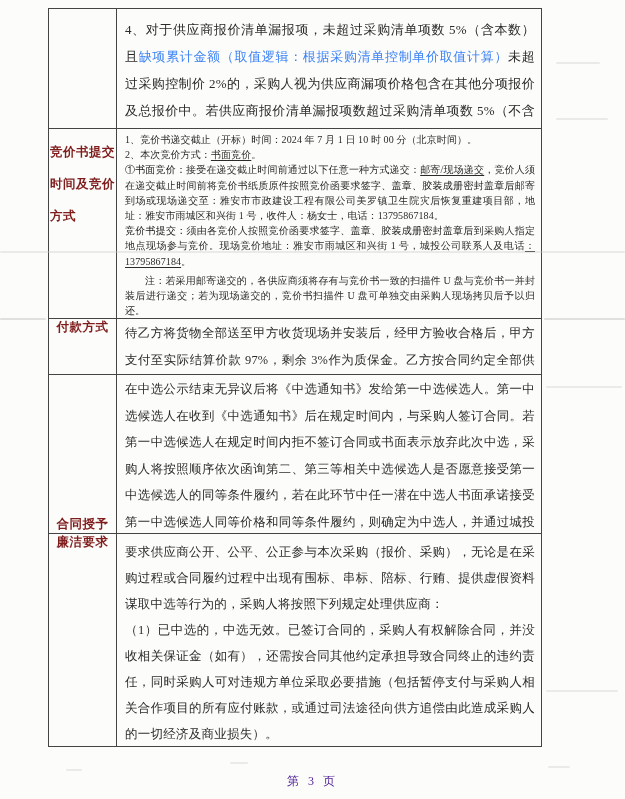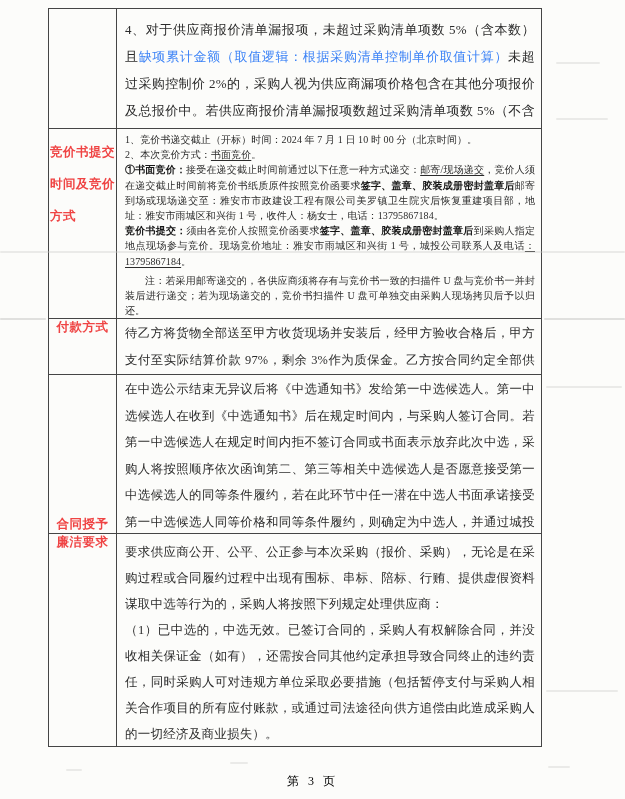--- a/index.html
+++ b/index.html
@@ -19,31 +19,31 @@
     overflow:hidden;
     background:transparent;
   }
   .row{display:flex;box-sizing:border-box;flex:0 0 auto;}
   .row + .row{border-top:1.5px solid #454545;}
   .cell{box-sizing:border-box;}
   .label{
     flex:0 0 68px;width:68px;
     border-right:1.5px solid #454545;
     display:flex;justify-content:center;
-    font-weight:bold;font-size:12.5px;letter-spacing:0.5px;color:#ef4444;
+    font-weight:bold;font-size:12.5px;letter-spacing:0.5px;color:#7f1d1d;
   }
   .label .lbl{white-space:pre-line;}
   .content{
     flex:1;min-width:0;
     padding:2px 6px 0 8px;
     letter-spacing:0.25px;
     overflow:hidden;
   }
   .content p{margin:0;text-align:justify;}
-  .b{font-weight:bold;color:#161616;}
+  .b{font-weight:normal;color:#161616;}
   .u{text-decoration:underline;text-underline-offset:2px;}
   .f{color:#3b82f6;}
 
   .r1{height:119px;}
   .r2{height:190px;}
   .r3{height:56px;}
   .r4{height:159px;}
   .r5{height:215px;}
 
   .r1 .content{line-height:27px;font-size:13px;padding-top:7px;}
@@ -53,21 +53,21 @@
   .r4 .content{line-height:26.5px;font-size:12.4px;padding-top:1px;}
   .r5 .content{line-height:26px;font-size:12.5px;padding-top:5px;}
 
   .r2 .label{align-items:flex-start;padding-top:7px;line-height:32px;}
   .r3 .label{align-items:flex-start;}
   .r4 .label{align-items:flex-end;padding-top:7px;}
   .r5 .label{align-items:flex-start;}
 
   .footer{
     position:absolute;left:0;right:0;top:773px;
-    text-align:center;font-size:12px;letter-spacing:3px;color:#000000;
+    text-align:center;font-size:12px;letter-spacing:3px;color:#4c1d95;
   }
 
   .artifact{position:absolute;background:#c9c9c7;opacity:.55;height:1.5px;border-radius:1px;}
   .artifact.lite{opacity:.35;}
 </style>
 </head>
 <body>
 
 <div class="page">
 

